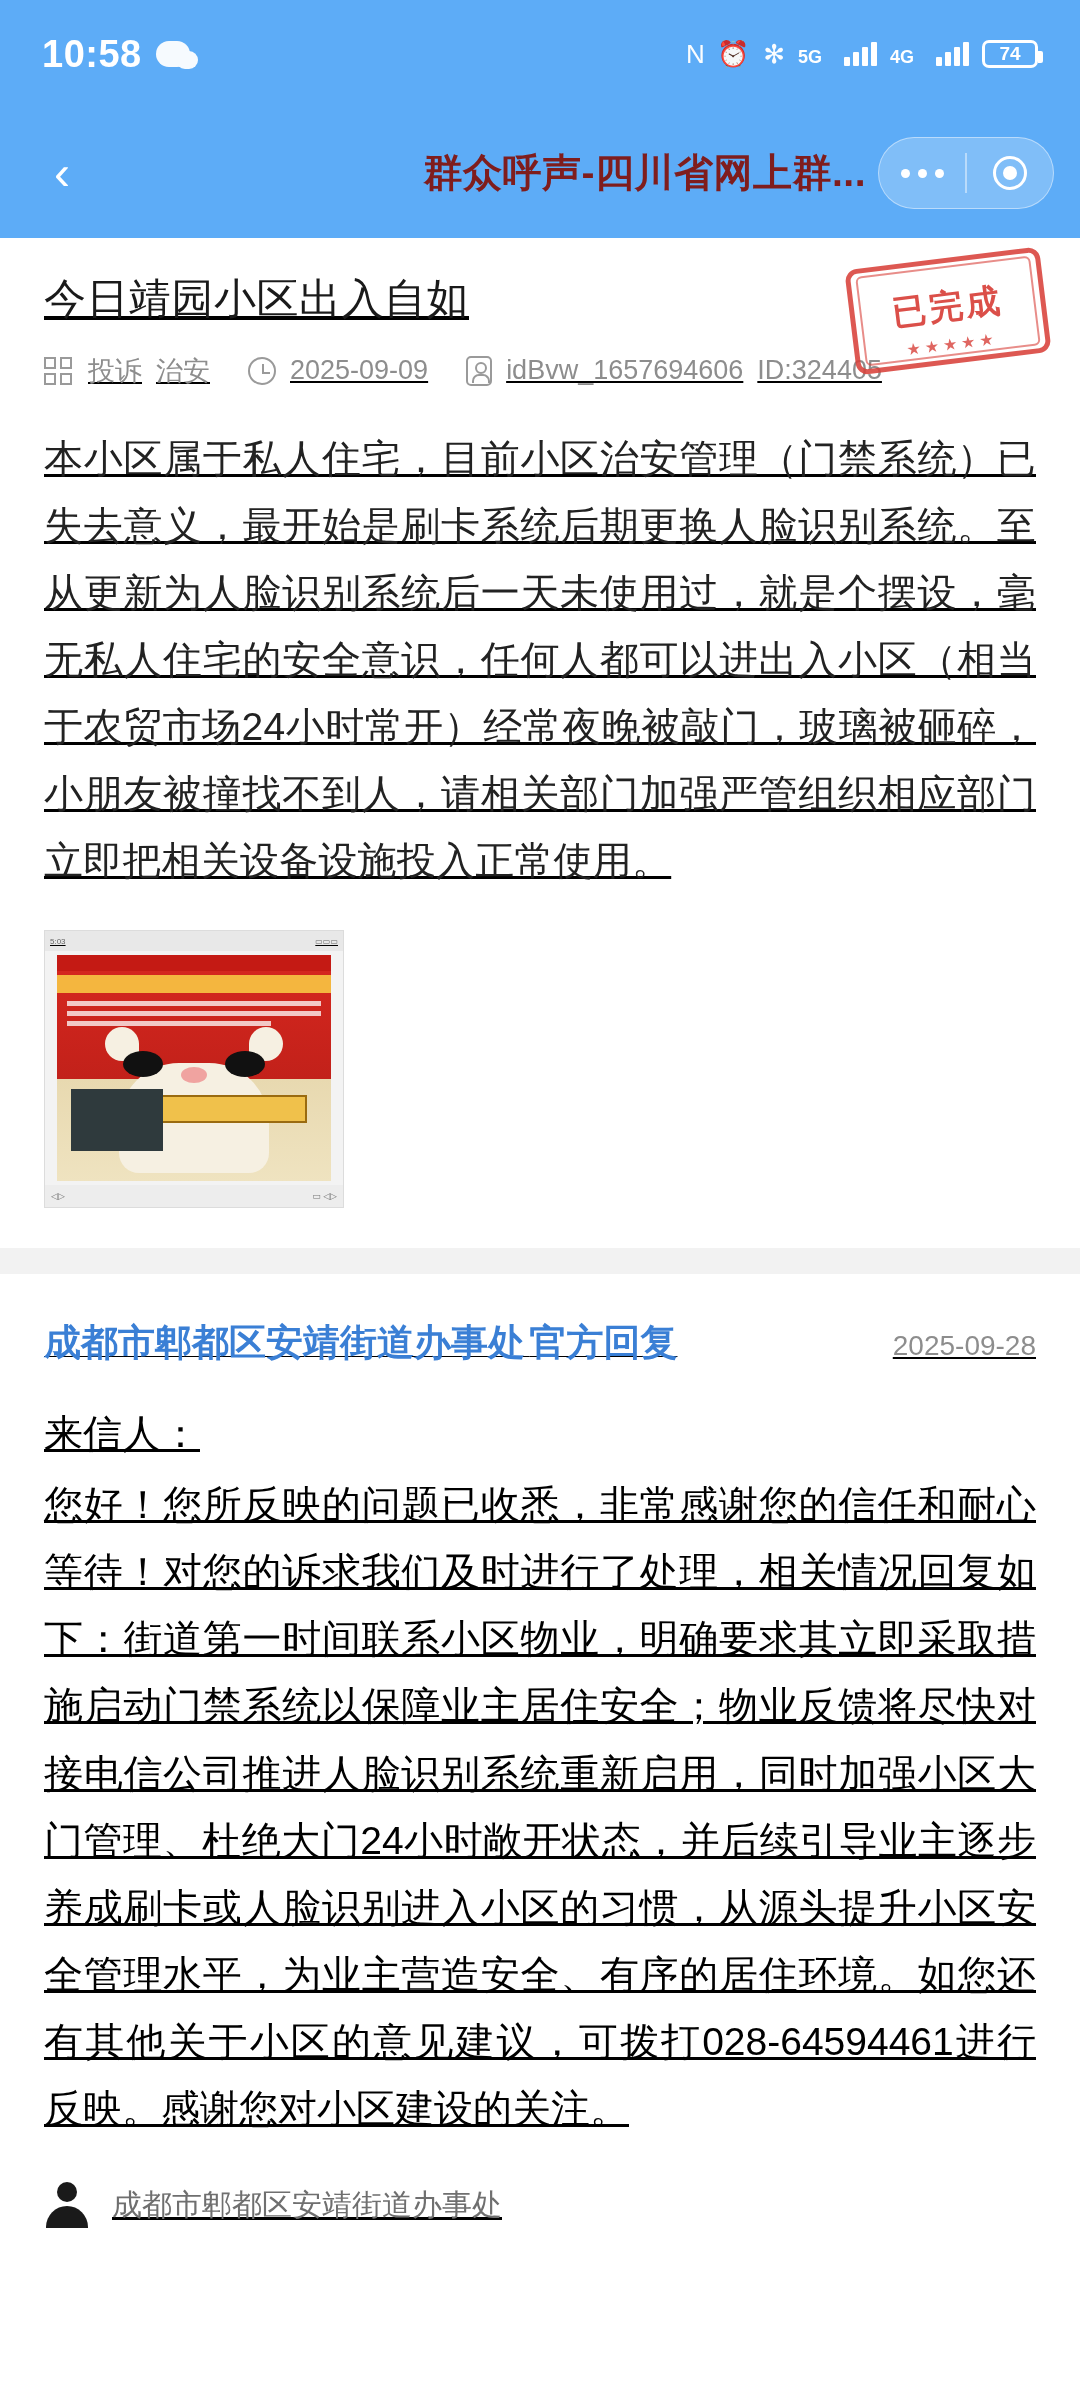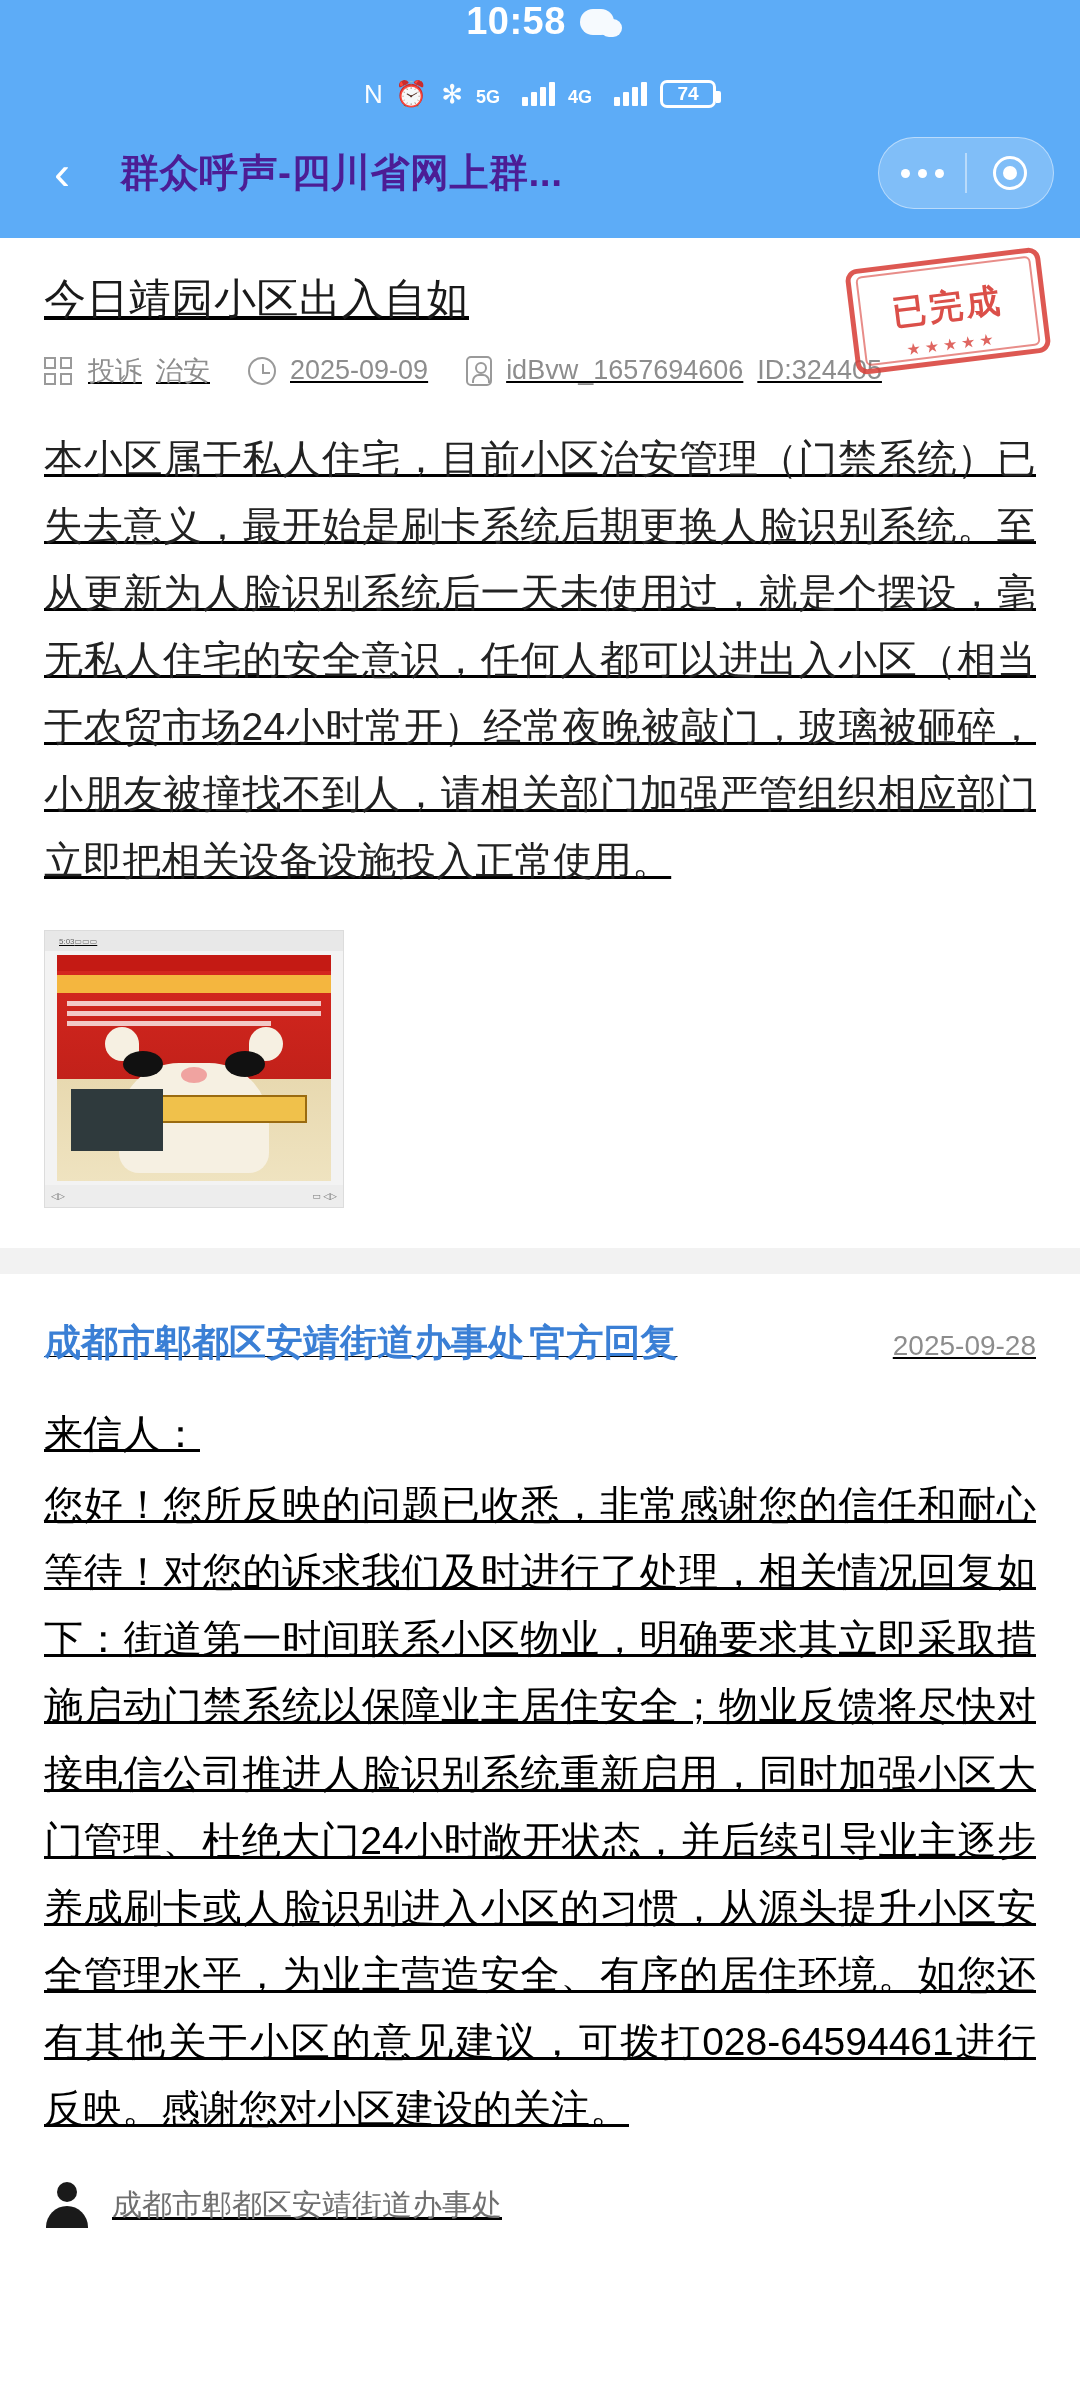--- a/index.html
+++ b/index.html
@@ -19,21 +19,20 @@
 
   
   .statusbar {
     height: 108px;
     background: #5dacf7;
     display: flex;
     align-items: center;
     justify-content: space-between;
     padding: 0 42px;
     color: #ffffff;
-    flex-direction: column;
   }
   .sb-left { display:flex; align-items:center; gap: 14px; }
   .sb-time { font-size: 38px; font-weight: 600; letter-spacing: 0.5px; }
   .wechat-dot {
     width: 34px; height: 26px;
     background: #ffffff;
     border-radius: 13px;
     position: relative;
     opacity: .95;
   }
@@ -74,22 +73,22 @@
     padding: 0 26px 0 34px;
     position: relative;
   }
   .back-arrow {
     width: 56px; height: 56px;
     display:flex; align-items:center; justify-content:center;
     color:#ffffff; font-size: 48px; line-height: 1; font-weight: 300;
   }
   .nav-title {
     flex: 1;
-    text-align: left;
-    color: #4c1d95;
+    text-align: right;
+    color: #7f1d1d;
     font-size: 39px;
     font-weight: 600;
     letter-spacing: .5px;
     padding-left: 30px;
     white-space: nowrap;
     overflow: hidden;
   }
   .capsule {
     width: 176px; height: 72px;
     border-radius: 36px;
@@ -201,21 +200,21 @@
   
   .attach { padding: 26px 44px 40px 44px; }
   .thumb {
     width: 300px; height: 278px;
     border: 1px solid #dcdcdc;
     background: #f3f3f3;
     position: relative; overflow: hidden;
   }
   .thumb .tbar {
     height: 20px; background:#e8e8e8; display:flex; align-items:center;
-    padding: 0 14px;
+    justify-content:space-between; padding: 0 5px;
     font-size: 8px; color:#666;
   }
   .thumb .poster {
     position:absolute; left: 12px; right: 12px; top: 24px; bottom: 26px;
     background: linear-gradient(#d7271f 0%, #c2211a 55%, #e8d9b0 55%, #efe3c0 100%);
     overflow:hidden;
   }
   .thumb .poster .hdr { height: 16px; background:#c41a14; }
   .thumb .poster .ribbon {
     position:absolute; top: 20px; left: 0; right: 0; height: 18px;

